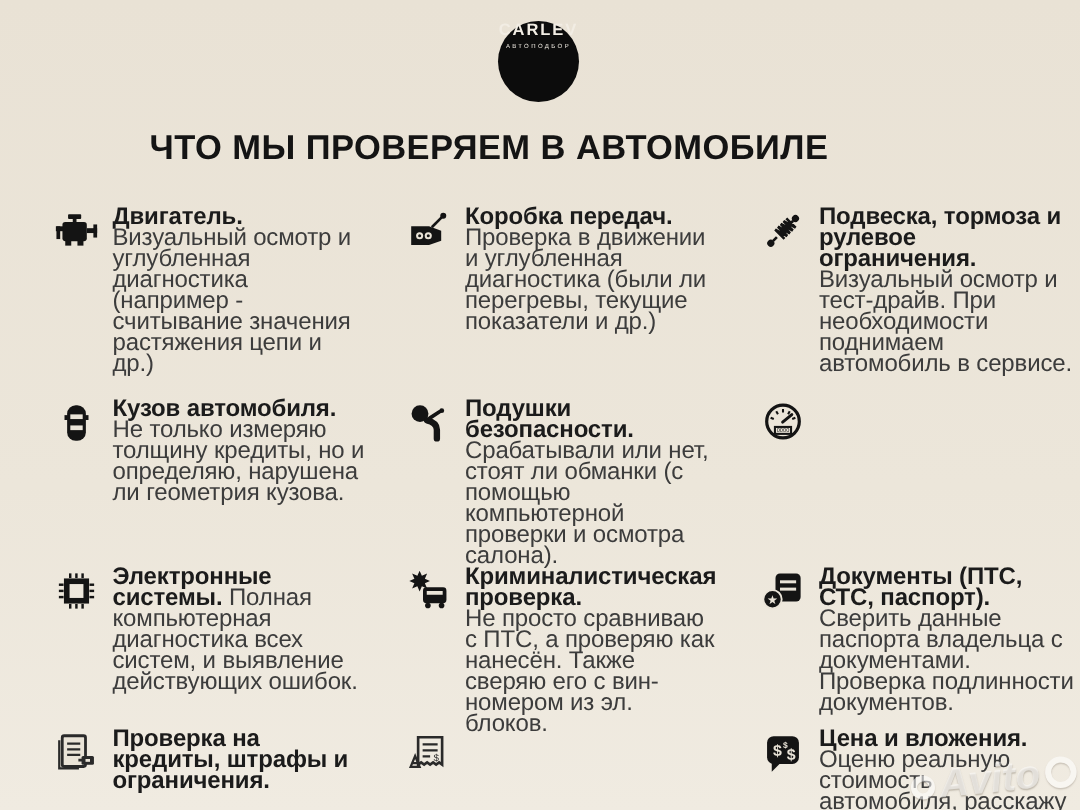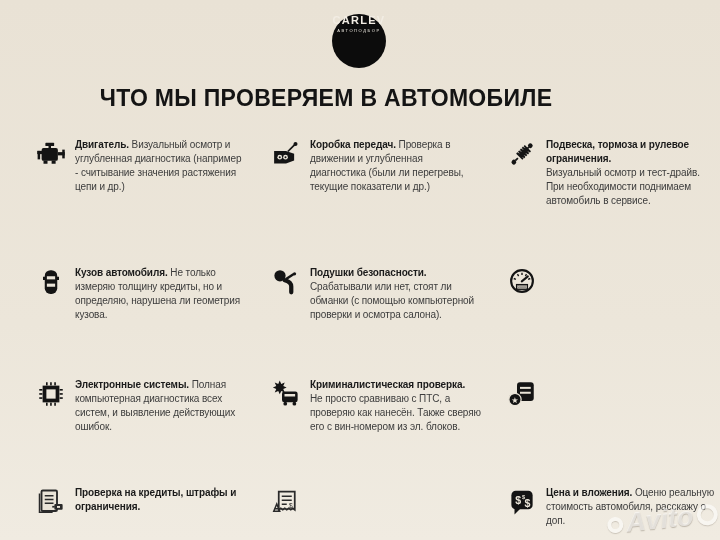--- a/index.html
+++ b/index.html
@@ -14,21 +14,21 @@
     align-items:center;justify-content:flex-start;text-align:center;
   }
   .logo .brand{font-size:11px;font-weight:bold;letter-spacing:1.3px;}
   .logo .sub{font-size:4px;letter-spacing:1.6px;margin-top:2px;}
   .page-title{
     position:absolute;top:85px;left:0;width:652px;text-align:center;
     font-size:23px;font-weight:bold;color:#141414;letter-spacing:.3px;
   }
   .item{position:absolute;display:flex;gap:9px;width:212px;}
   .icon{width:30px;height:30px;flex:0 0 30px;margin-top:1px;}
-  .item p{margin:0;font-size:10px;line-height:14px;color:#3c3c3c;letter-spacing:-.1px;width:171px;}
+  .item p{margin:0;font-size:16px;line-height:14px;color:#3c3c3c;letter-spacing:-.1px;width:171px;}
   .item b{color:#1b1b1b;}
   .bt b{display:block;}
   #item-1{left:36px;top:138px}  #item-2{left:271px;top:138px}  #item-3{left:507px;top:138px}
   #item-4{left:36px;top:266px}  #item-5{left:271px;top:266px}  #item-6{left:507px;top:266px}
   #item-7{left:36px;top:378px}  #item-8{left:271px;top:378px}  #item-9{left:507px;top:378px}
   #item-10{left:36px;top:486px} #item-11{left:271px;top:486px} #item-12{left:507px;top:486px}
   .watermark{
     position:absolute;right:3px;bottom:5px;display:flex;align-items:center;gap:3px;
     color:rgba(255,255,255,.55);font-size:27px;font-weight:bold;font-style:italic;
     text-shadow:0 1px 1px rgba(120,110,95,.4);transform:rotate(-6deg);
@@ -153,20 +153,21 @@
 </div>
 
 <div class="item" id="item-9">
   <svg class="icon" viewBox="0 0 24 24">
     <rect x="8" y="2.6" width="13.4" height="15" rx="2.4" fill="#141414"></rect>
     <rect x="10.4" y="6.3" width="8.6" height="1.6" fill="#eae4d8"></rect>
       <rect x="10.4" y="10.2" width="8.6" height="1.6" fill="#eae4d8"></rect>
     <circle cx="6.4" cy="16.4" r="4.9" fill="#141414" stroke="#eae4d8" stroke-width="1"></circle>
     <text x="6.4" y="18.8" font-size="6.5" text-anchor="middle" fill="#eae4d8">★</text>
   </svg>
+  <p><b>Документы (ПТС, СТС, паспорт).</b> <span>Сверить данные паспорта владельца с документами. Проверка подлинности документов.</span></p>
 </div>
 
 <div class="item" id="item-10">
   <svg class="icon" viewBox="0 0 24 24">
     <path d="M2.8 5.2v15h10.5" fill="none" stroke="#2a2a2a" stroke-width="1.2"></path>
     <rect x="4.4" y="2.8" width="12.4" height="16.4" rx="1" fill="#eae4d8" stroke="#2a2a2a" stroke-width="1.5"></rect>
     <path d="M7 7h7 M7 10h7 M7 13h7" stroke="#2a2a2a" stroke-width="1.2" fill="none"></path>
     <path d="M13 15.8h2" stroke="#2a2a2a" stroke-width="1.4" fill="none"></path>
     <rect x="14.7" y="13.6" width="6.6" height="4.6" rx="0.8" fill="#2a2a2a"></rect>
     <rect x="16.8" y="15.2" width="2.4" height="1.5" fill="#eae4d8"></rect>

